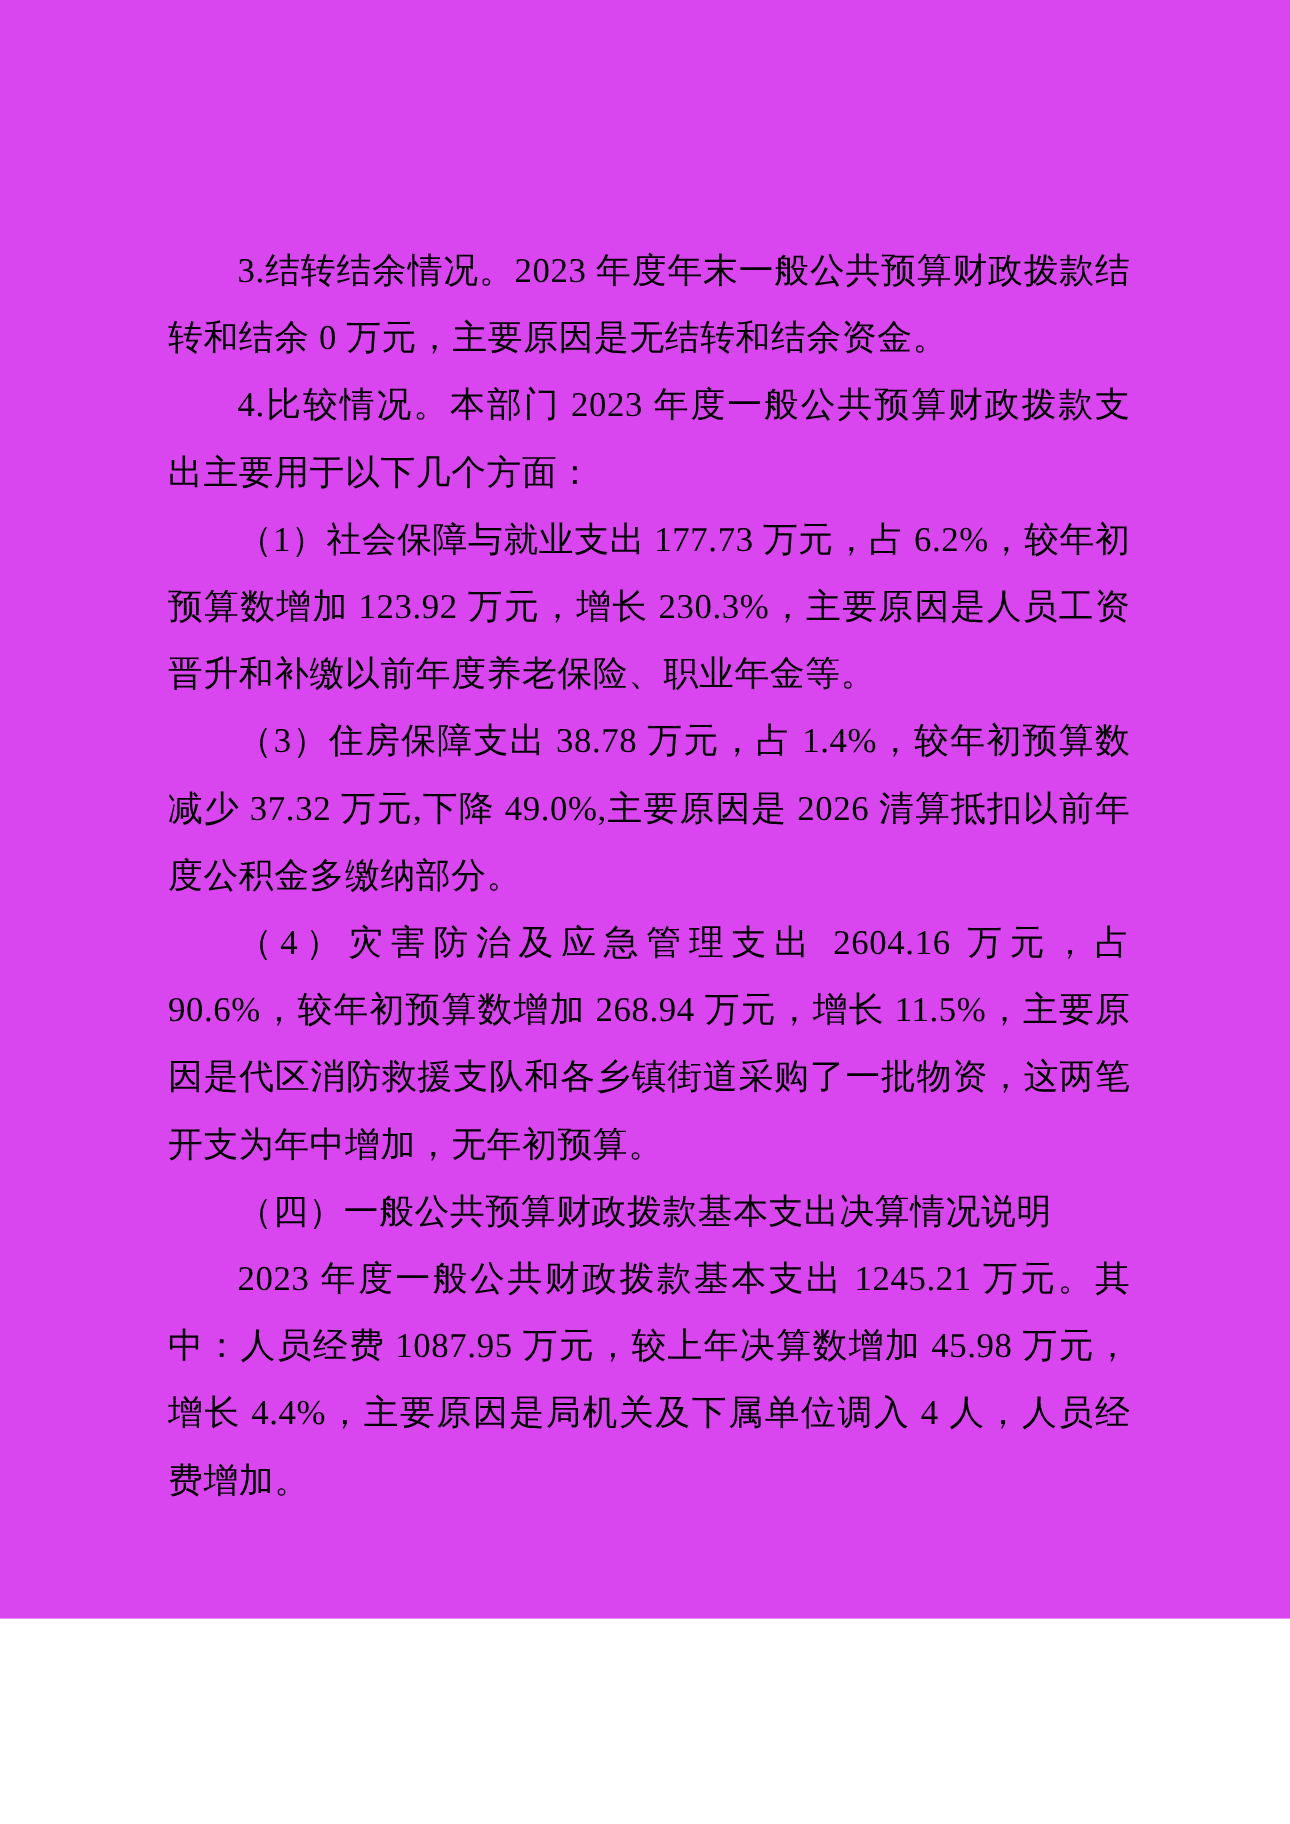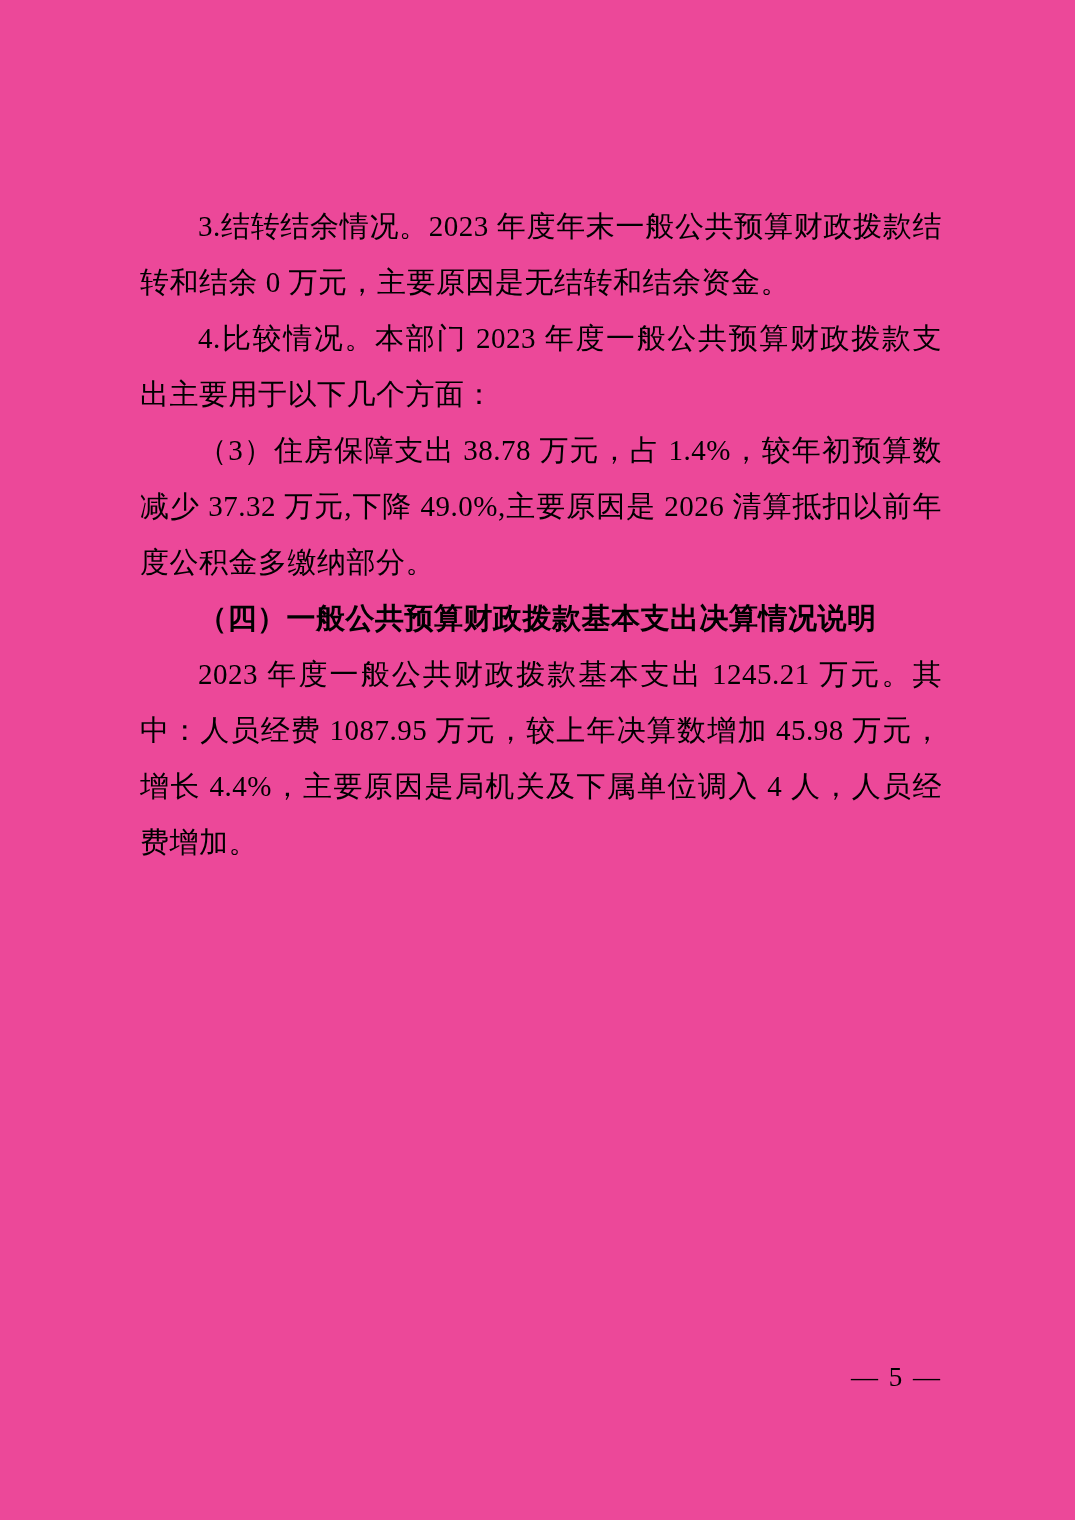--- a/index.html
+++ b/index.html
@@ -3,58 +3,60 @@
 <meta charset="utf-8">
 <style>
   html, body {
     margin: 0;
     padding: 0;
     background: #ffffff;
   }
   .page {
     position: relative;
     width: 1075px;
-    height: 1520px;
-    background: #ec4899;
+    height: 1349px;
+    background: #d946ef;
     font-family: "Liberation Serif", "DejaVu Serif", serif;
     color: #000000;
     overflow: hidden;
   }
   .content {
     position: absolute;
     top: 198px;
     left: 140px;
     width: 802px;
     font-size: 29px;
     line-height: 56px;
     text-align: justify;
   }
   .content p {
     margin: 0;
     padding: 0;
     text-indent: 2em;
     letter-spacing: 0.5px;
   }
   .content p.section-heading {
-    font-weight: bold;
+    font-weight: normal;
   }
   .page-footer {
     position: absolute;
     top: 1362px;
     right: 133px;
     font-size: 27px;
     letter-spacing: 2px;
     color: #000000;
   }
 </style>
 </head>
 <body>
 
 <div class="page">
   <div class="content">
     <p>3.结转结余情况。2023 年度年末一般公共预算财政拨款结转和结余 0 万元，主要原因是无结转和结余资金。</p>
     <p>4.比较情况。本部门 2023 年度一般公共预算财政拨款支出主要用于以下几个方面：</p>
+    <p>（1）社会保障与就业支出 177.73 万元，占 6.2%，较年初预算数增加 123.92 万元，增长 230.3%，主要原因是人员工资晋升和补缴以前年度养老保险、职业年金等。</p>
     <p>（3）住房保障支出 38.78 万元，占 1.4%，较年初预算数减少 37.32 万元,下降 49.0%,主要原因是 2026 清算抵扣以前年度公积金多缴纳部分。</p>
+    <p>（4）灾害防治及应急管理支出 2604.16 万元，占 90.6%，较年初预算数增加 268.94 万元，增长 11.5%，主要原因是代区消防救援支队和各乡镇街道采购了一批物资，这两笔开支为年中增加，无年初预算。</p>
     <p class="section-heading">（四）一般公共预算财政拨款基本支出决算情况说明</p>
     <p>2023 年度一般公共财政拨款基本支出 1245.21 万元。其中：人员经费 1087.95 万元，较上年决算数增加 45.98 万元，增长 4.4%，主要原因是局机关及下属单位调入 4 人，人员经费增加。</p>
   </div>
   <div class="page-footer">— 5 —</div>
 </div>
 
 </body></html>

